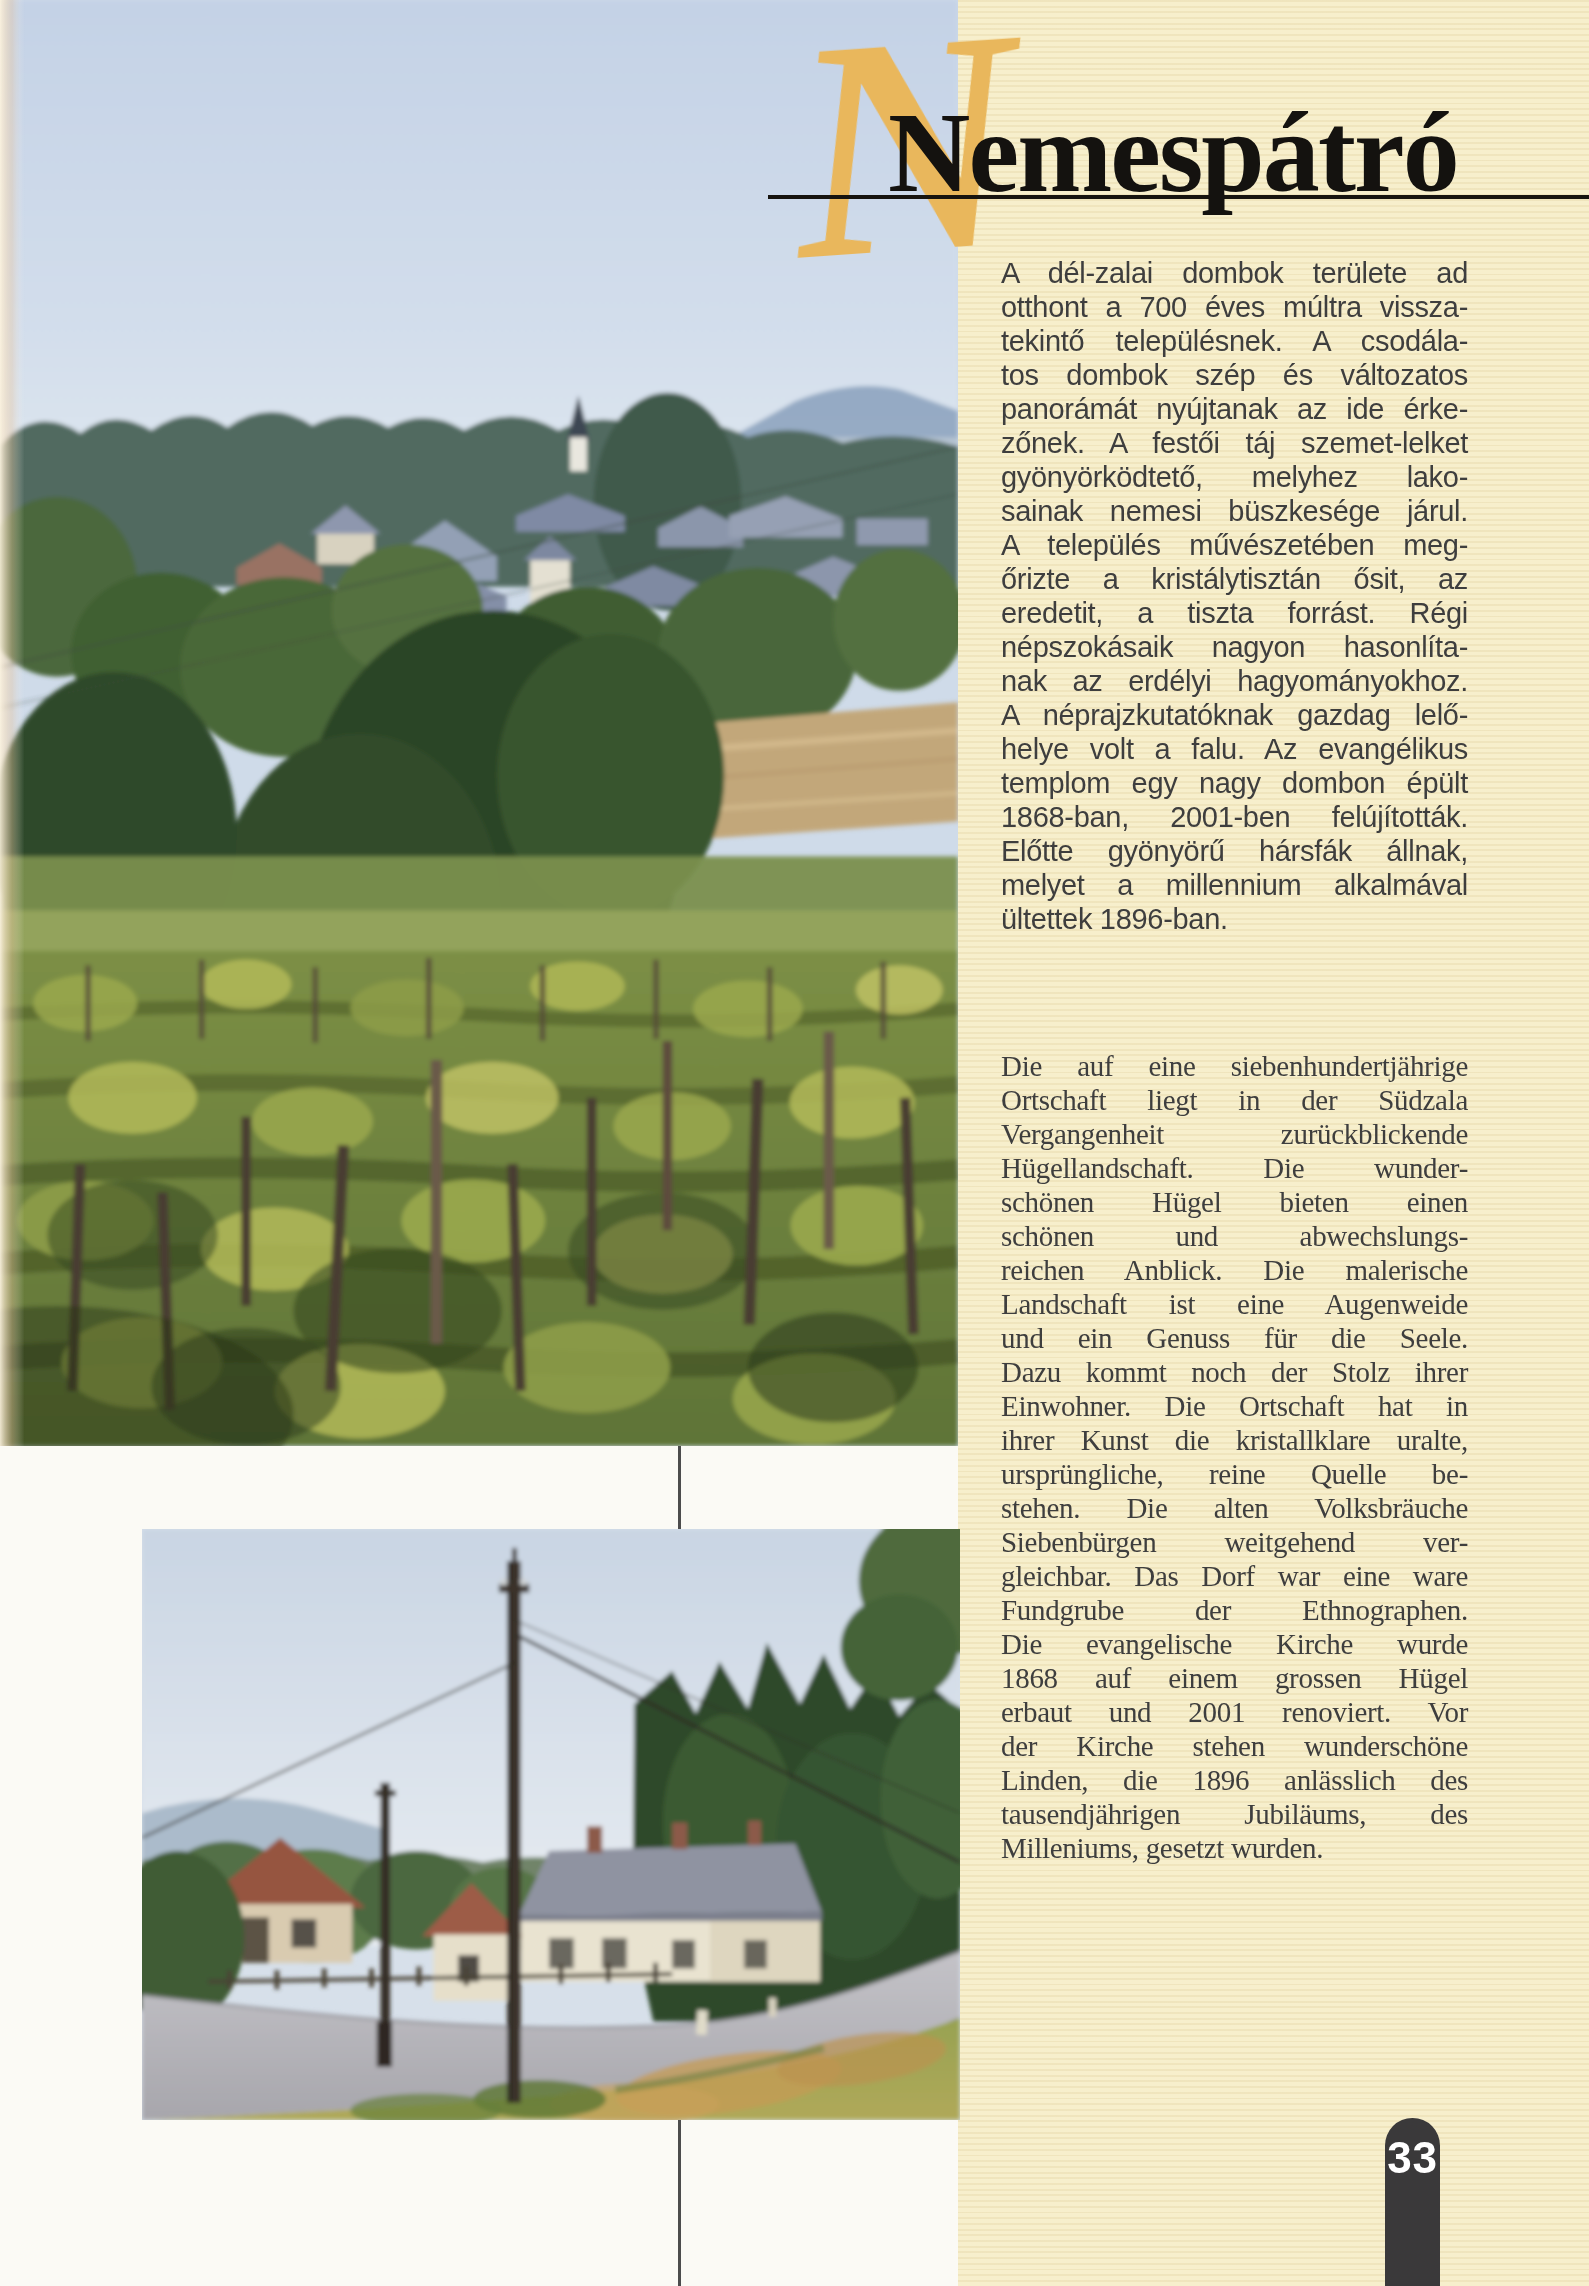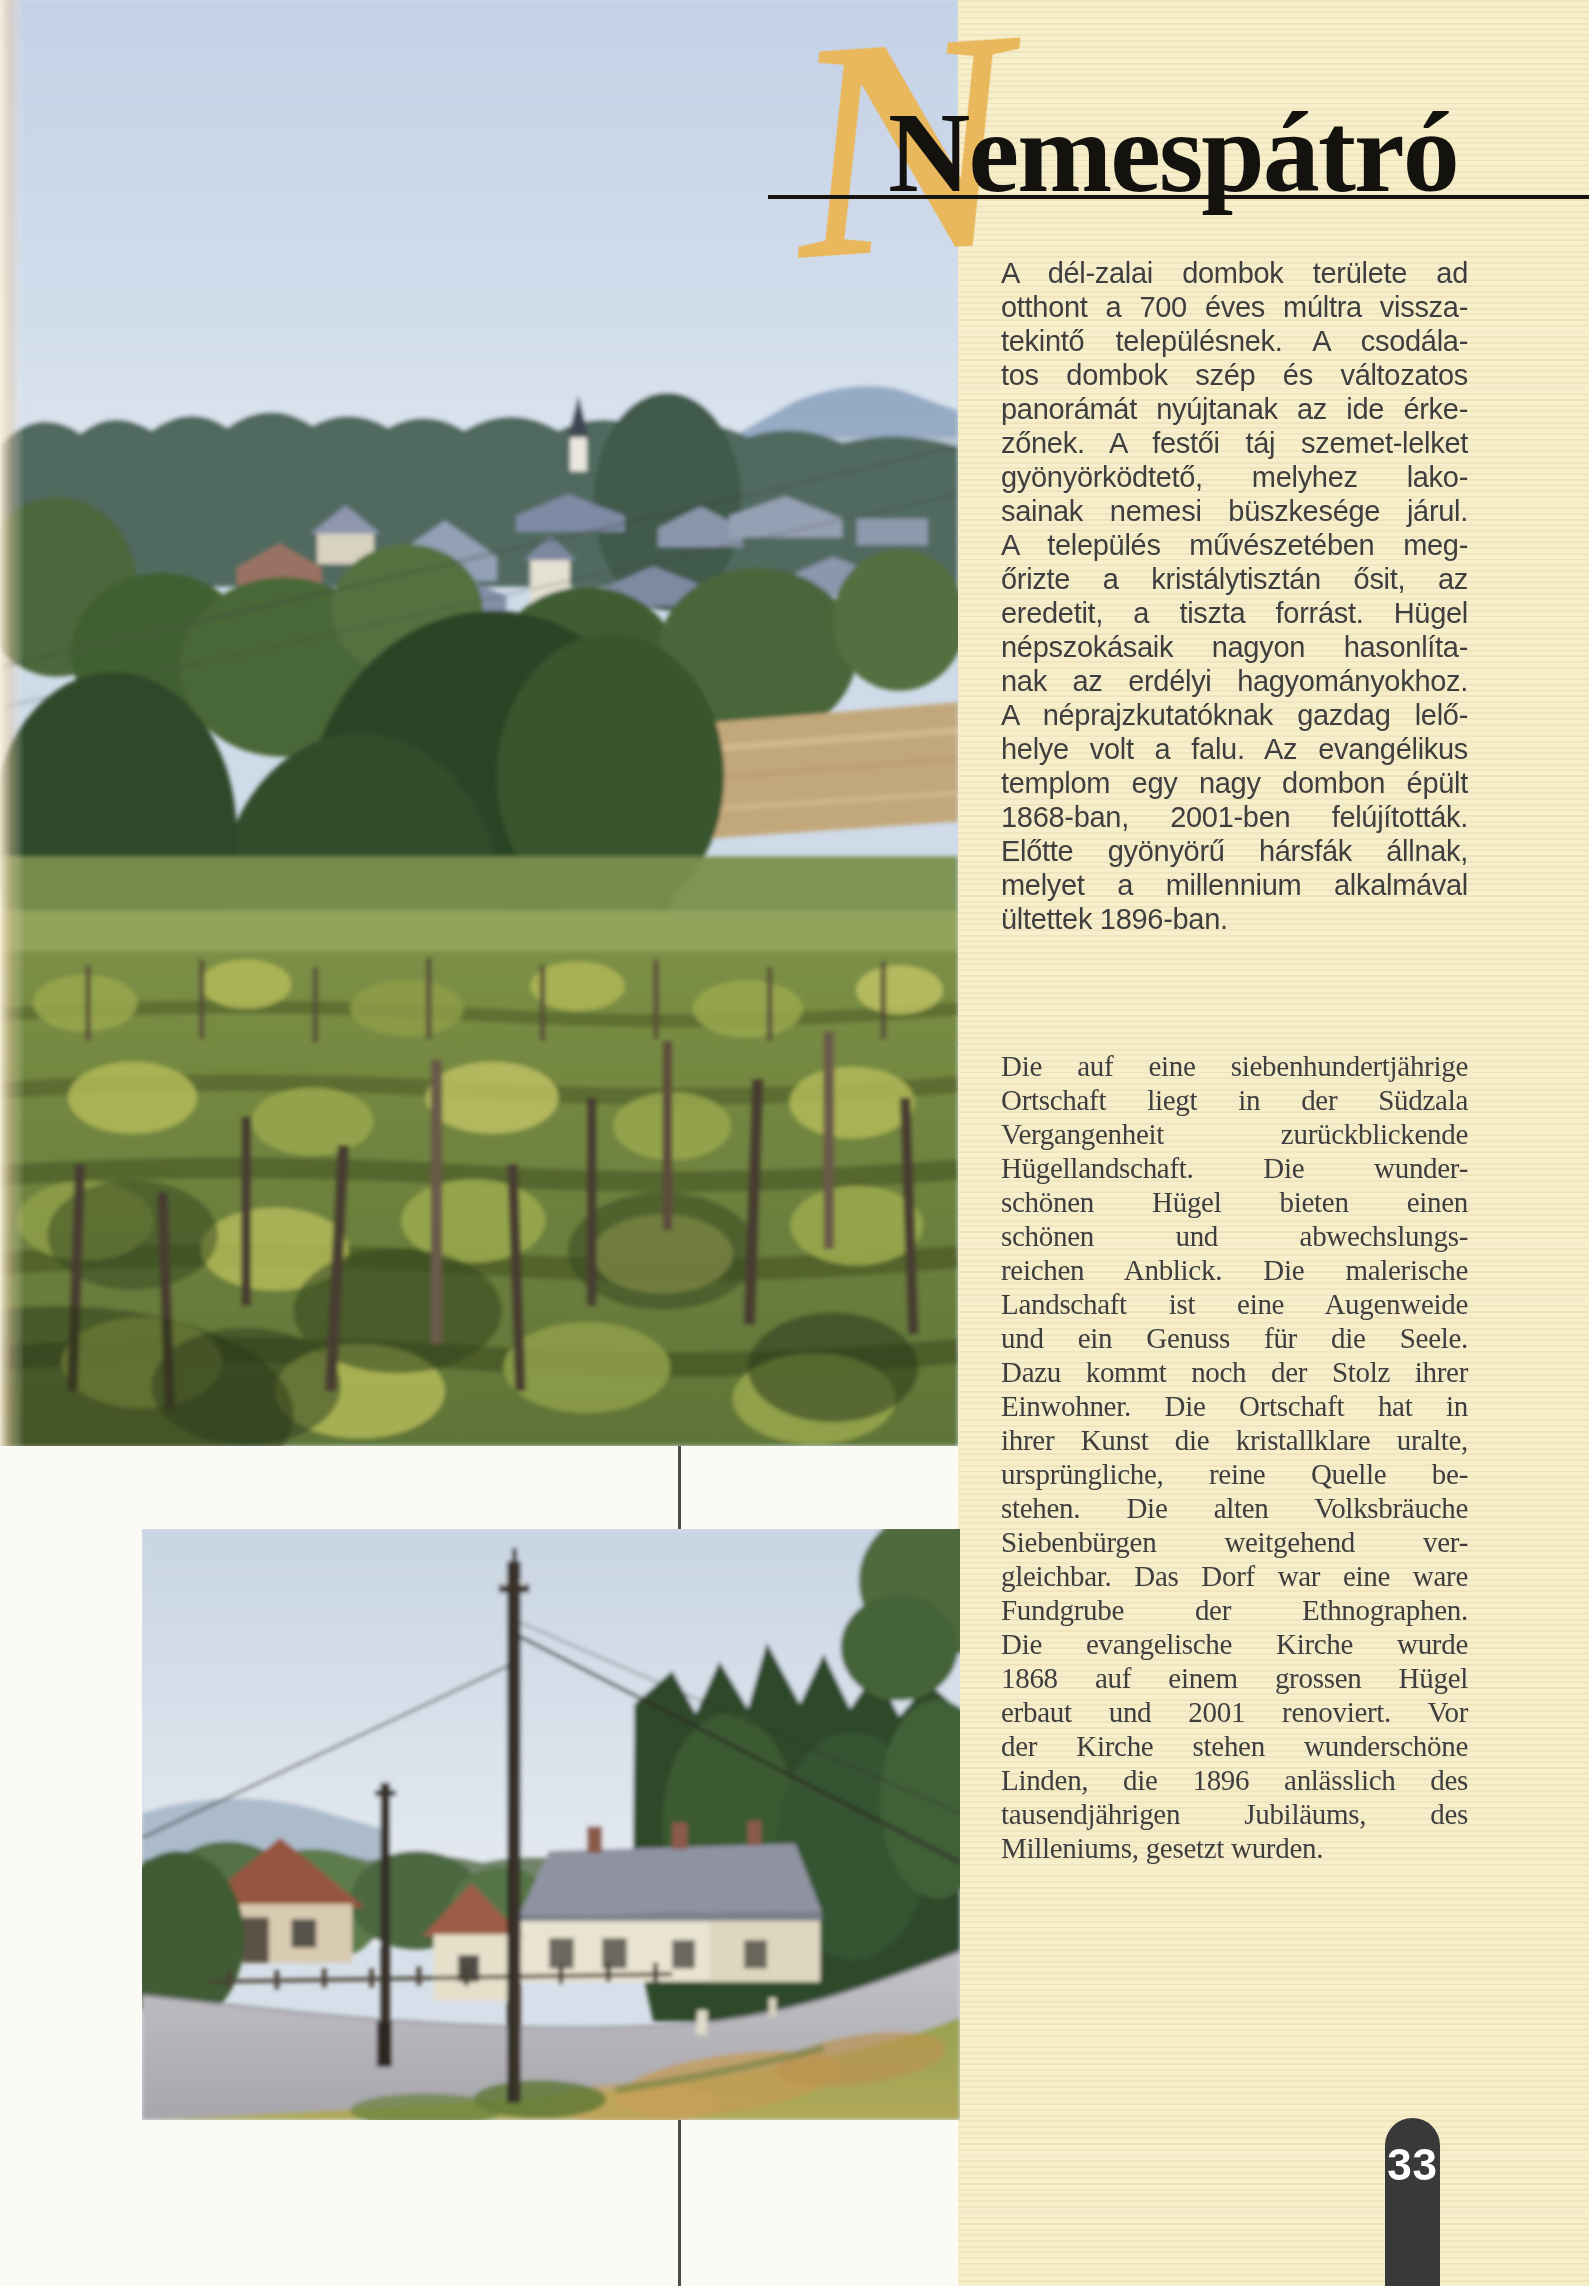--- a/index.html
+++ b/index.html
@@ -87,21 +87,21 @@
   .divider-v.bottom{top:2120px;height:167px;}
   
   .page-tab{
     position:absolute;left:1385px;top:2118px;width:55px;height:168px;
     background:var(--tab);
     border-radius:27.4px 27.4px 0 0;
     z-index:5;
     text-align:center;
   }
   .page-number{
-    display:block;padding-top:22px;
+    display:block;padding-top:15px;
     color:var(--tab-text);
     font-size:44px;font-weight:bold;
     font-family:"Liberation Sans", sans-serif;
     letter-spacing:0.9px;
   }
 </style>
 </head>
 <body>
 
 <div class="page">
@@ -249,21 +249,21 @@
       <div class="tline">A dél-zalai dombok területe ad</div>
       <div class="tline">otthont a 700 éves múltra vissza-</div>
       <div class="tline">tekintő településnek. A csodála-</div>
       <div class="tline">tos dombok szép és változatos</div>
       <div class="tline">panorámát nyújtanak az ide érke-</div>
       <div class="tline">zőnek. A festői táj szemet-lelket</div>
       <div class="tline">gyönyörködtető, melyhez lako-</div>
       <div class="tline">sainak nemesi büszkesége járul.</div>
       <div class="tline">A település művészetében meg-</div>
       <div class="tline">őrizte a kristálytisztán ősit, az</div>
-      <div class="tline">eredetit, a tiszta forrást. Hügel</div>
+      <div class="tline">eredetit, a tiszta forrást. Régi</div>
       <div class="tline">népszokásaik nagyon hasonlíta-</div>
       <div class="tline">nak az erdélyi hagyományokhoz.</div>
       <div class="tline">A néprajzkutatóknak gazdag lelő-</div>
       <div class="tline">helye volt a falu. Az evangélikus</div>
       <div class="tline">templom egy nagy dombon épült</div>
       <div class="tline">1868-ban, 2001-ben felújították.</div>
       <div class="tline">Előtte gyönyörű hársfák állnak,</div>
       <div class="tline">melyet a millennium alkalmával</div>
       <div class="tline last">ültettek 1896-ban.</div>
     </div>

